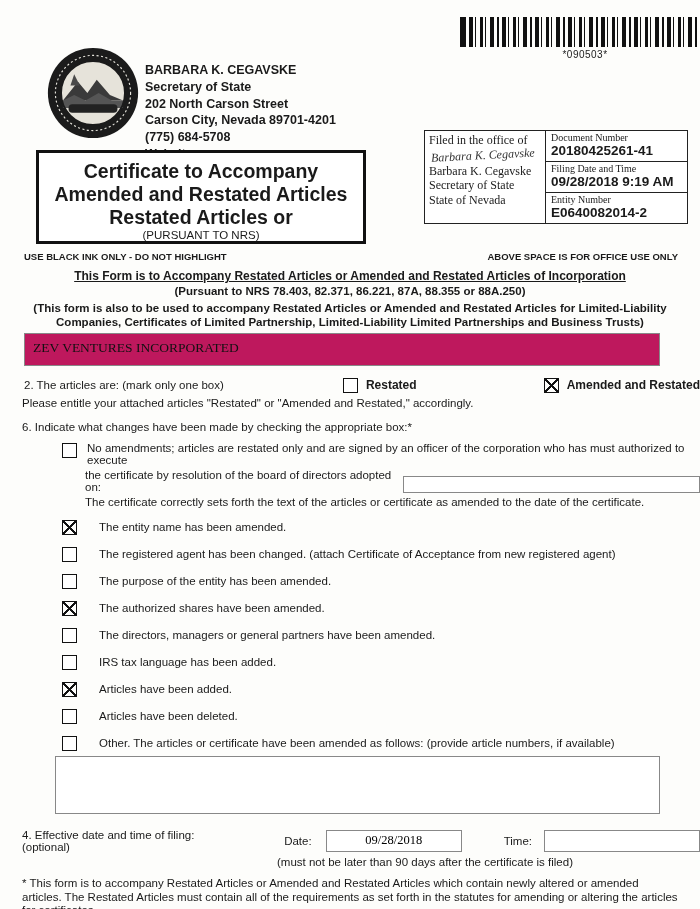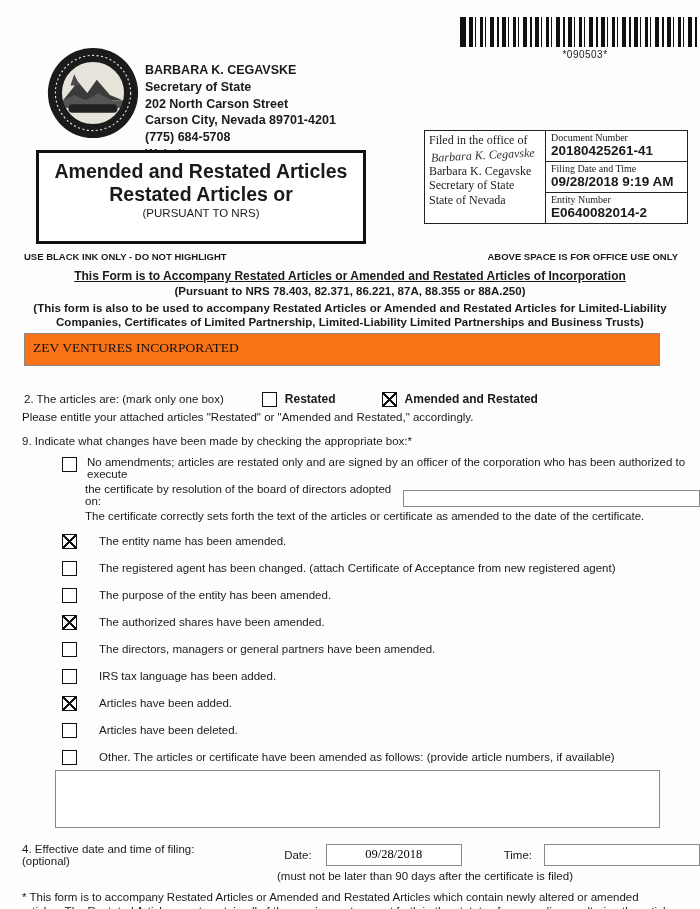--- a/index.html
+++ b/index.html
@@ -34,24 +34,24 @@
   .title-box .sub{font-size:11.5px;margin-top:1px;}
 
   
   .form-body{position:absolute;left:0;top:251px;width:700px;}
   .notices{display:flex;justify-content:space-between;padding:0 22px 0 24px;font-size:9.5px;font-weight:bold;}
   .instr-heading{text-align:center;font-weight:bold;text-decoration:underline;font-size:12px;margin-top:7px;}
   .instr-pursuant{text-align:center;font-weight:bold;font-size:11.5px;margin-top:2px;}
   .instr-note{text-align:center;font-weight:bold;font-size:11.5px;line-height:1.25;margin-top:4px;padding:0 30px;}
 
   .sec-label{font-size:11.5px;margin:11px 20px 0 24px;}
-  .name-box{display:block;margin:3px 22px 0 24px;width:618px;height:22px;border:1px solid #888;background:#f97316;
+  .name-box{display:block;margin:3px 22px 0 24px;width:618px;height:22px;border:1px solid #888;background:#be185d;
     font-family:"Liberation Serif",serif;font-size:13.5px;padding:3px 8px 6px 8px;color:#111;outline:none;}
 
-  .sec2-row{display:flex;align-items:center;margin:26px 0 0 24px;font-size:11.5px;}
+  .sec2-row{display:flex;align-items:center;margin:12px 0 0 24px;font-size:11.5px;justify-content:space-between;}
   .sec2-row .opt{display:flex;align-items:center;margin-left:38px;font-weight:bold;font-size:12px;}
   .sec2-row .opt + .opt{margin-left:46px;}
   .plain-note{font-size:11.5px;margin:4px 0 0 22px;}
 
   .checkbox{width:13px;height:13px;border:1.7px solid #111;background:#fff;display:inline-block;flex:0 0 auto;cursor:pointer;}
   .checkbox.checked{background:
     linear-gradient(to top right, transparent 43%, #111 45%, #111 55%, transparent 57%),
     linear-gradient(to bottom right, transparent 43%, #111 45%, #111 55%, transparent 57%);}
   .cb-row{display:flex;align-items:flex-start;margin:12px 0 0 62px;font-size:11.5px;line-height:1.25;gap:12px;}
   .cb-row .checkbox{margin-right:10px;margin-top:0;}
@@ -126,20 +126,21 @@
         <div class="filing-value">09/28/2018 9:19 AM</div>
       </div>
       <div class="filing-row">
         <div class="filing-label">Entity Number</div>
         <div class="filing-value">E0640082014-2</div>
       </div>
     </div>
   </div>
 
   <div class="title-box">
+    <div class="t">Certificate to Accompany</div>
     <div class="t">Amended and Restated Articles</div>
     <div class="t">Restated Articles or</div>
     <div class="sub">(PURSUANT TO NRS)</div>
   </div>
 
   <div class="form-body">
 
     <div class="notices">
       <span>USE BLACK INK ONLY - DO NOT HIGHLIGHT</span>
       <span>ABOVE SPACE IS FOR OFFICE USE ONLY</span>
@@ -160,26 +161,26 @@
         <span class="checkbox"></span>
         <span style="margin-left:8px;">Restated</span>
       </span>
       <span class="opt">
         <span class="checkbox checked"></span>
         <span style="margin-left:8px;">Amended and Restated</span>
       </span>
     </div>
     <div class="plain-note">Please entitle your attached articles "Restated" or "Amended and Restated," accordingly.</div>
 
-    <div class="sec-label" style="margin-left:22px;margin-top:12px;">9. Indicate what changes have been made by checking the appropriate box:*</div>
+    <div class="sec-label" style="margin-left:22px;margin-top:12px;">6. Indicate what changes have been made by checking the appropriate box:*</div>
 
     <div class="na-block">
       <div class="na-line1">
         <span class="checkbox"></span>
-        <span>No amendments; articles are restated only and are signed by an officer of the corporation who has been authorized to execute</span>
+        <span>No amendments; articles are restated only and are signed by an officer of the corporation who has must authorized to execute</span>
       </div>
       <div class="na-line2">
         <span>the certificate by resolution of the board of directors adopted on:</span>
         <input class="adopted-input" type="text" style="">
       </div>
       <div class="na-line3">The certificate correctly sets forth the text of the articles or certificate as amended to the date of the certificate.</div>
     </div>
 
     <div class="cb-row">
       <span class="checkbox checked"></span>

